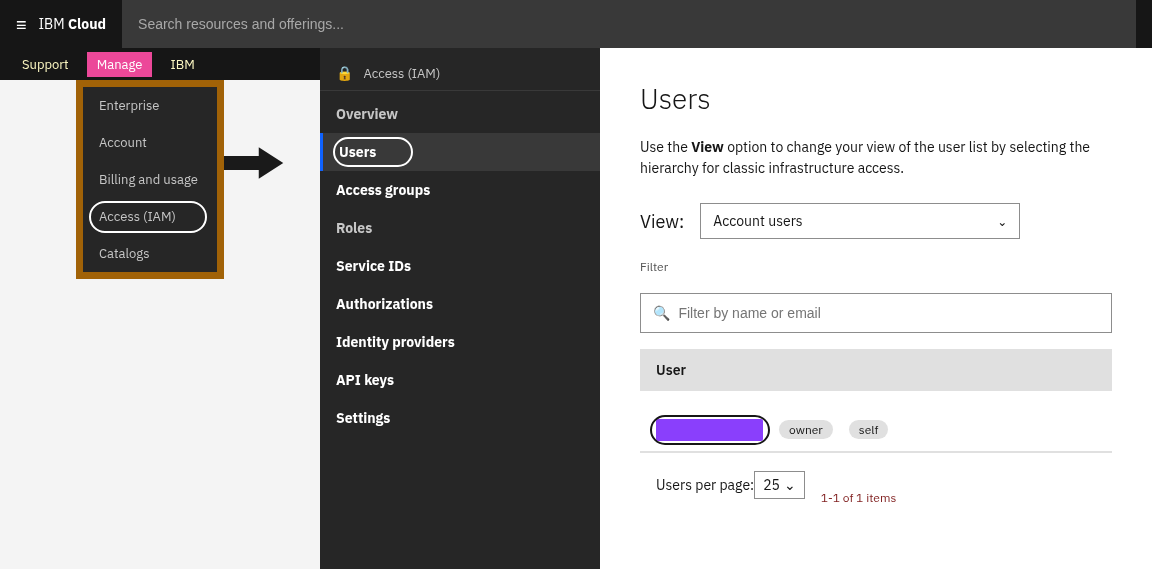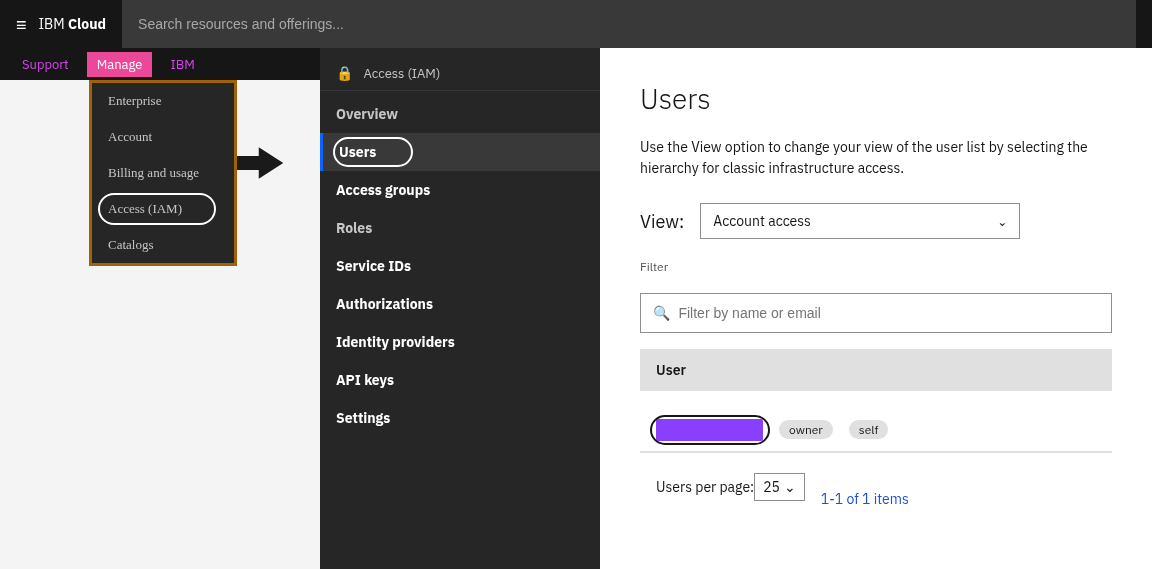--- a/index.html
+++ b/index.html
@@ -74,38 +74,37 @@
     
     .manage-topbar {
       background: #161616;
       height: 32px;
       display: flex;
       align-items: center;
       padding: 0 12px;
       gap: 8px;
     }
     .manage-topbar-item {
-      color: #d946ef;
+      color: #fef9c3;
       font-size: 13px;
       padding: 4px 10px;
       cursor: pointer;
     }
     .manage-topbar-item.active {
       background: #ec4899;
       color: #fff;
     }
     .manage-dropdown {
       position: absolute;
       top: 32px;
-      left: 89px;
+      left: 76px;
       background: #262626;
       width: 148px;
       z-index: 10;
-      border: 3px solid #a16207;
-      font-family: Liberation Serif, serif;
+      border: 7px solid #a16207;
     }
     .manage-dropdown-item {
       color: #c6c6c6;
       font-size: 13px;
       padding: 10px 16px;
       cursor: pointer;
     }
     .access-iam-item {
       position: relative;
     }
@@ -205,21 +204,21 @@
       margin-bottom: 20px;
     }
     .description {
       font-size: 14px;
       color: #161616;
       margin-bottom: 24px;
       max-width: 600px;
       line-height: 1.5;
     }
     .description strong {
-      font-weight: 400;
+      font-weight: 700;
     }
     .view-row {
       display: flex;
       align-items: center;
       gap: 16px;
       margin-bottom: 20px;
     }
     .view-label {
       font-size: 18px;
       color: #161616;
@@ -331,22 +330,22 @@
       display: flex;
       align-items: center;
       gap: 4px;
       border: 1px solid #8d8d8d;
       padding: 4px 8px;
       cursor: pointer;
       font-size: 14px;
     }
     .pagination-info {
       margin-left: 16px;
-      font-size: 14px;
-      color: #1d4ed8;
+      font-size: 12px;
+      color: #7f1d1d;
       margin-top: 25px;
     }
   </style>
 </head>
 <body>
 
 <div class="top-nav">
   <div class="top-nav-left">
     <span class="hamburger-icon">≡</span>
     <span class="brand-name">
@@ -410,21 +409,21 @@
   <div class="main-content">
     <h1 class="page-title">Users</h1>
 
     <p class="description">
       <span>Use the </span><strong>View</strong><span> option to change your view of the user list by selecting the hierarchy for classic infrastructure access.</span>
     </p>
 
     <div class="view-row">
       <span class="view-label">View:</span>
       <div class="view-select">
-        <span>Account access</span>
+        <span>Account users</span>
         <span class="chevron-down">⌄</span>
       </div>
     </div>
 
     <div class="filter-section">
       <div class="filter-label">Filter</div>
       <div class="filter-input-wrapper">
         <span class="search-icon-small">🔍</span>
         <input class="filter-input" type="text" placeholder="Filter by name or email" style="">
       </div>

